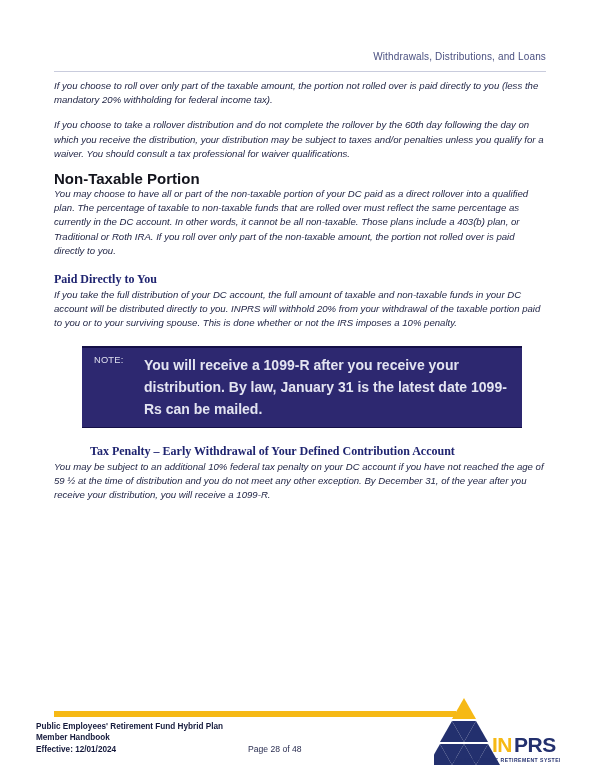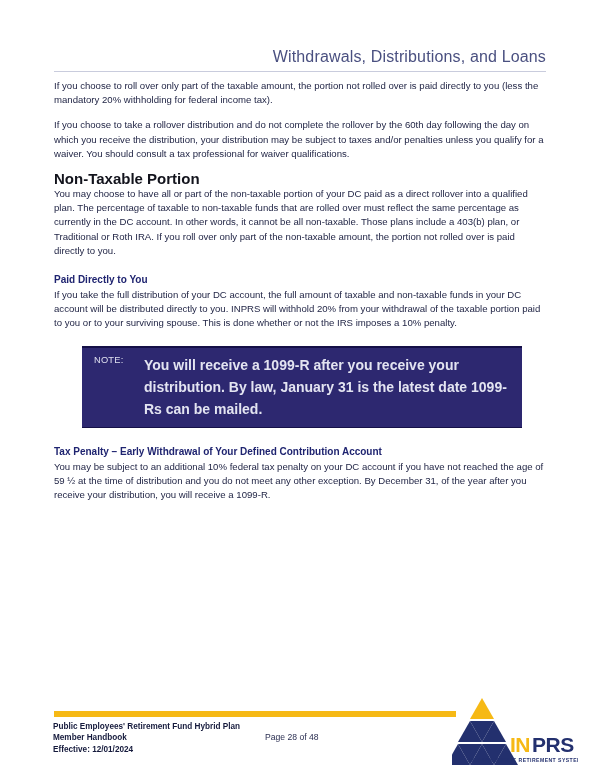--- a/index.html
+++ b/index.html
@@ -25,21 +25,21 @@
 
   
   .header {
     position: absolute;
     left: 54px;
     top: 50px;
     width: 492px;
     text-align: right;
   }
   .header-title {
-    font-size: 16px;
+    font-size: 10px;
     color: #4a5080;
     letter-spacing: 0.15px;
     line-height: 14px;
     white-space: nowrap;
   }
   .header-rule {
     position: absolute;
     left: 54px;
     top: 71px;
     width: 492px;
@@ -53,40 +53,43 @@
     left: 54px;
     top: 79px;
     width: 492px;
   }
   p.para {
     margin: 0 0 11px 0;
     font-size: 9.6px;
     line-height: 14.2px;
     color: #232747;
     text-align: left;
+    font-style: italic;
   }
   p.para.tight {
     margin-bottom: 15px;
   }
   h3.head-dark {
     margin: 6px 0 1px 0;
     font-size: 15px;
     line-height: 14px;
     font-weight: bold;
     color: #12131c;
   }
   h3.head-blue {
     margin: 14px 0 1px 0;
-    font-size: 10px;
+    font-size: 12px;
     line-height: 15px;
     font-weight: bold;
     color: #1f2470;
+    font-family: Liberation Serif, serif;
   }
   h3.head-blue.sub {
     margin-top: 16px;
+    margin-left: 36px;
   }
 
   
   .note-wrap {
     margin: 14px 0 0 0;
     padding-left: 28px;
   }
   .note-box {
     width: 440px;
     box-sizing: border-box;
@@ -118,44 +121,44 @@
   .footer-bar {
     position: absolute;
     left: 54px;
     top: 711px;
     width: 402px;
     height: 6px;
     background: #f6b915;
   }
   .footer {
     position: absolute;
-    left: 53px;
+    left: 36px;
     top: 721px;
     width: 420px;
     display: flex;
-    align-items: center;
+    align-items: flex-end;
   }
   .footer-left {
     font-size: 8.2px;
     line-height: 11.4px;
     font-weight: bold;
     color: #151a3c;
     width: 212px;
   }
   .footer-page {
     font-size: 8.6px;
     line-height: 11.4px;
     color: #2b2f52;
     padding-top: 0px;
   }
 
   
   .logo {
     position: absolute;
-    left: 452px;
+    left: 434px;
     top: 694px;
     width: 126px;
     height: 72px;
     text-decoration: underline;
   }
   .logo svg { display: block; }
 </style>
 </head>
 <body>
 

